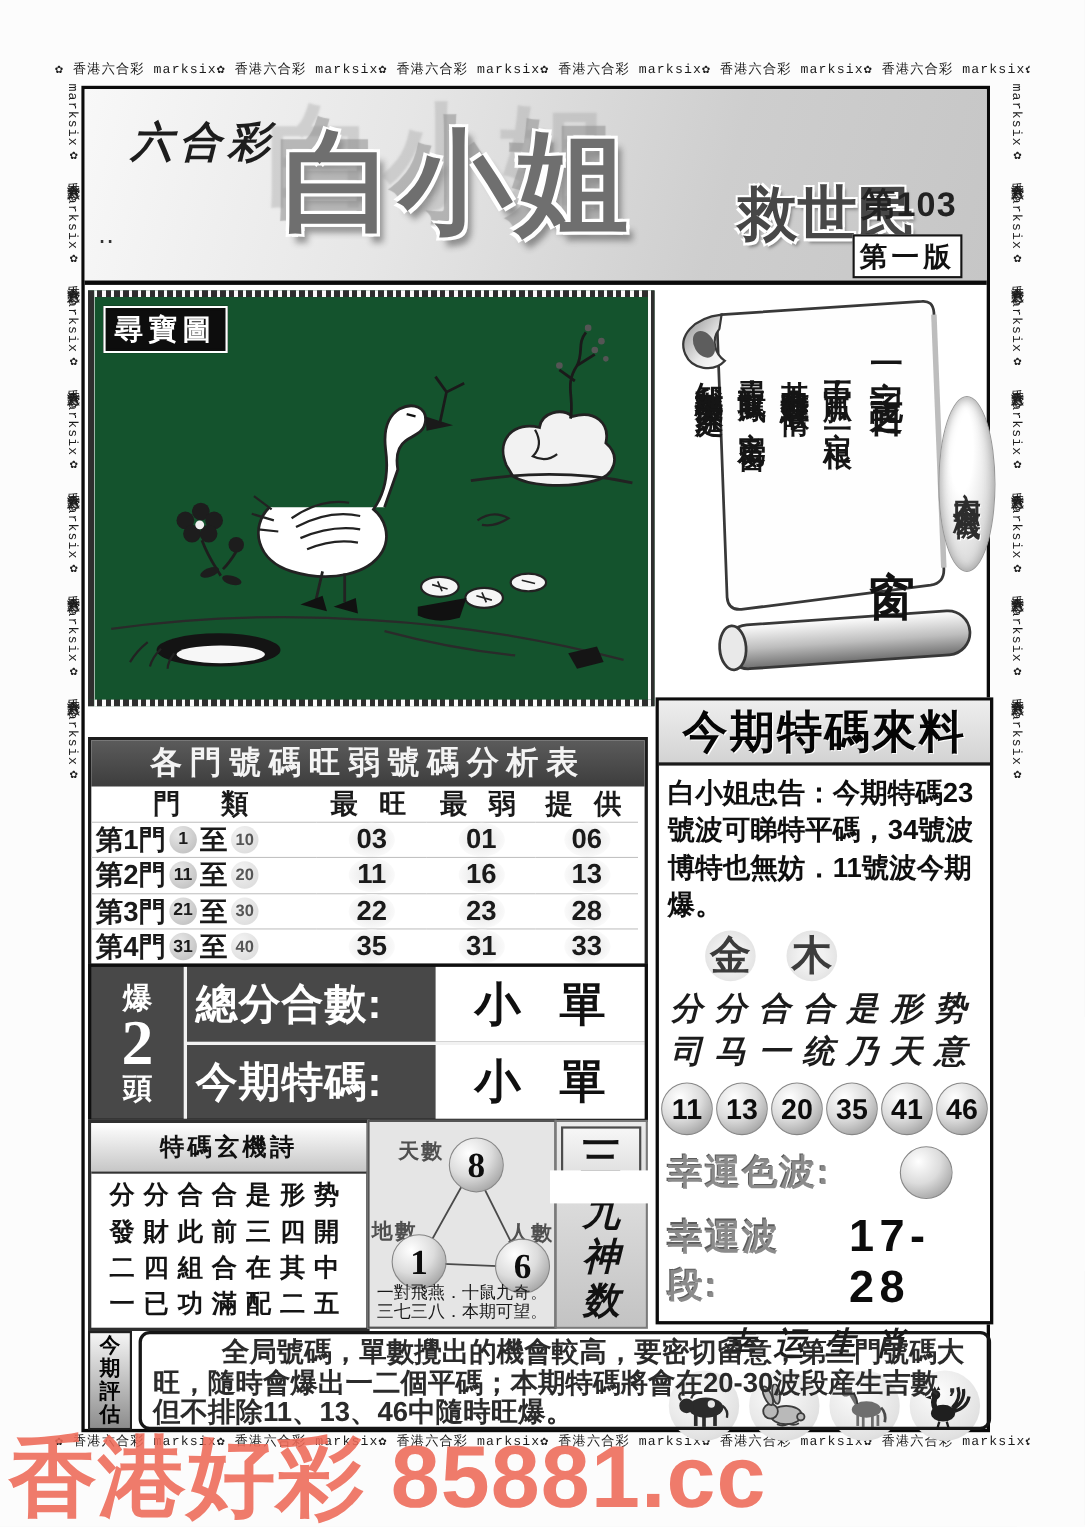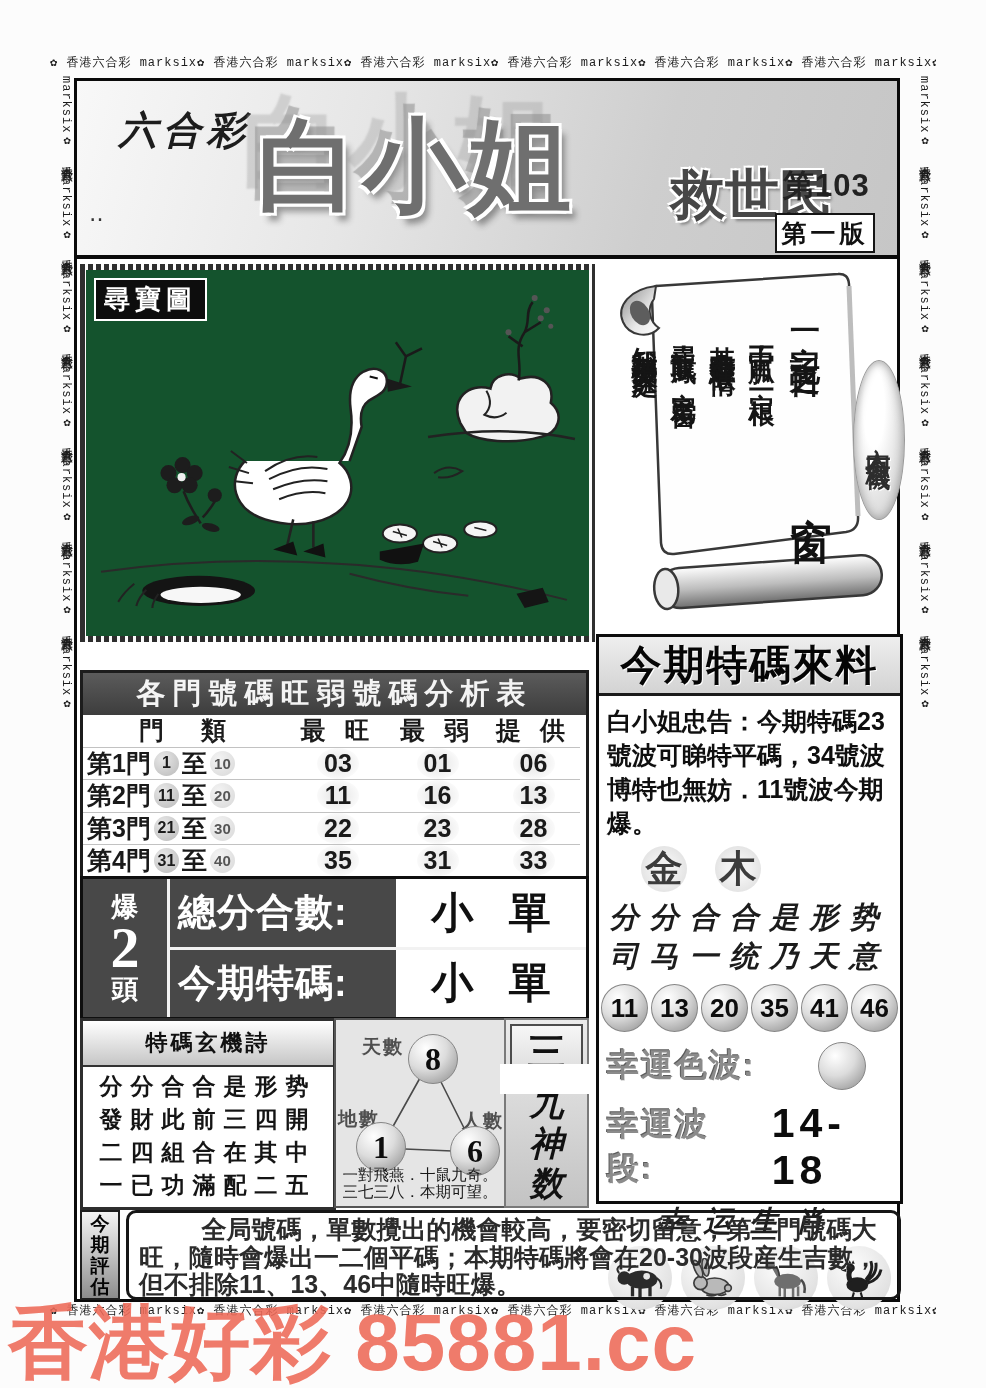--- a/index.html
+++ b/index.html
@@ -386,21 +386,21 @@
       <div class="ball lball">35</div>
       <div class="ball lball">41</div>
       <div class="ball lball">46</div>
     </div>
     <div class="luckrow">
       <span class="lucklab">幸運色波:</span>
       <div class="ball" style="width:46px;height:46px;margin-left:62px;"></div>
     </div>
     <div class="luckrow">
       <span class="lucklab">幸運波段:</span>
-      <span class="rangeval">14-18</span>
+      <span class="rangeval">17-28</span>
     </div>
     <div class="ztitle">幸运生肖</div>
     <div class="zrow">
       <div class="zcircle">
         <svg viewBox="0 0 64 48" width="54" height="40">
           <ellipse cx="34" cy="26" rx="19" ry="11" fill="#2b2b2b"></ellipse>
             <circle cx="13" cy="24" r="8" fill="#2b2b2b"></circle>
           <path d="M7 18 Q2 12 9 9 M18 16 Q20 9 27 10" stroke="#2b2b2b" fill="none" stroke-width="2.5"></path>
           <rect x="21" y="34" width="4" height="12" fill="#2b2b2b"></rect>
             <rect x="30" y="35" width="4" height="12" fill="#2b2b2b"></rect>

